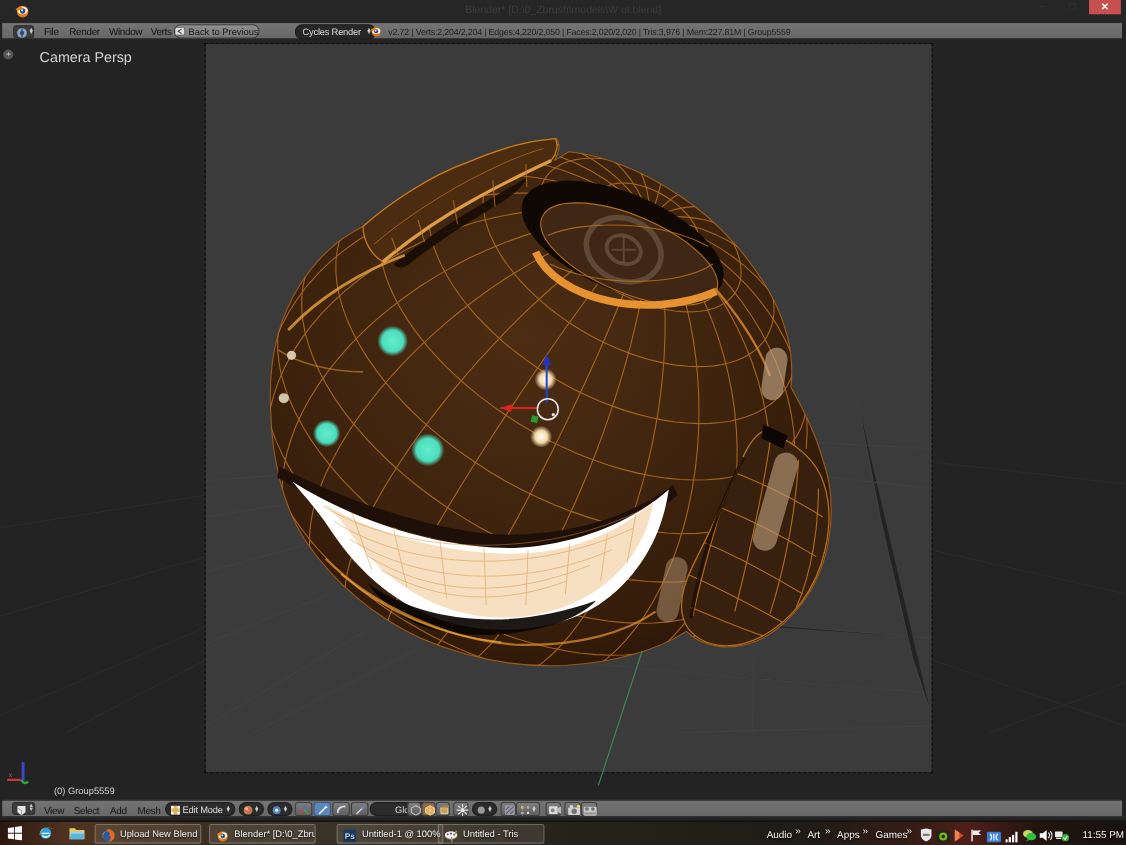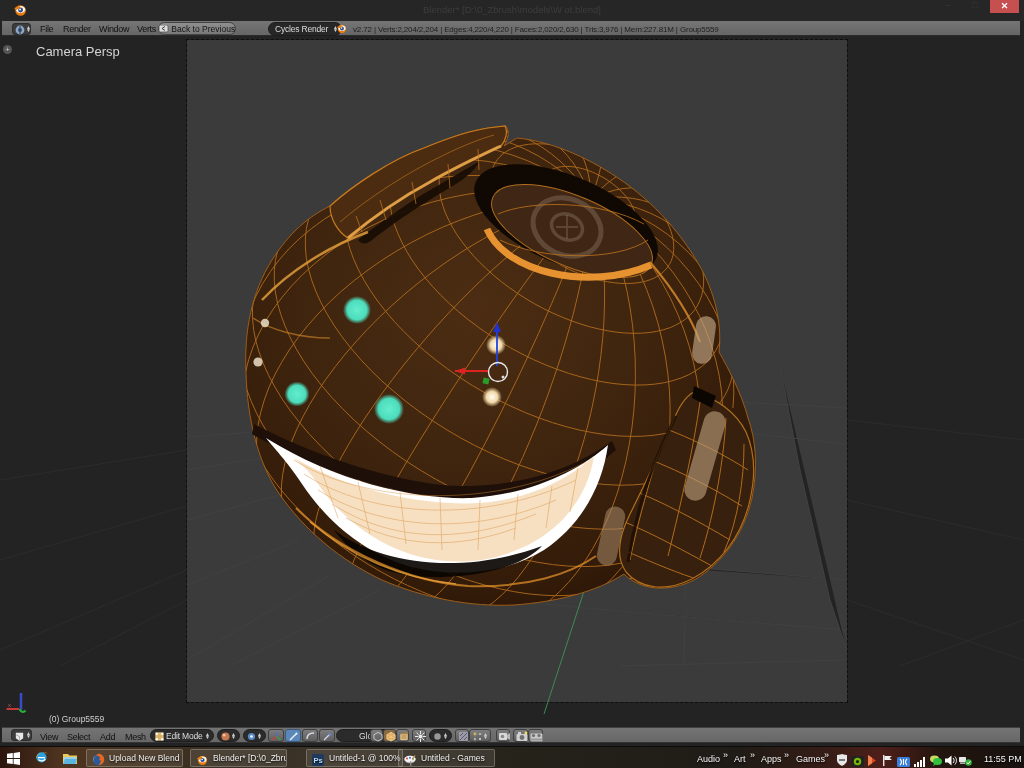--- a/index.html
+++ b/index.html
@@ -80,21 +80,21 @@
           <path d="M6 1.5 L3 3.5 L6 5.5" stroke="#444" fill="none"></path>
         </svg> Back to Previous</div>
  <div id="cyclesdd"><span style="margin-left:6px;font-size:8.5px;letter-spacing:-0.2px">Cycles Render</span><span class="abs" style="left:64px;top:2.5px;font-size:5px;line-height:3px;color:#ccc">▲<br>▼</span></div>
  <span class="abs" style="left:334px;top:2px"><svg width="11" height="11" viewBox="0 0 24 24">
           <circle cx="13" cy="13" r="9" fill="#e87d0d"></circle>
           <ellipse cx="13" cy="11.2" rx="8" ry="6" fill="#fff" opacity=".9"></ellipse>
           <circle cx="13" cy="12" r="4.2" fill="#2a4b8d"></circle>
           <circle cx="12.2" cy="11" r="1.6" fill="#fff"></circle>
           <path d="M2 9 L10 4 L13 8 L5 12 Z" fill="#e87d0d"></path>
         </svg></span>
- <span id="vertxt">v2.72 | Verts:2,204/2,204 | Edges:4,220/4,220 | Faces:2,020/2,630 | Tris:3,976 | Mem:227.81M | Group5559</span>
+ <span id="vertxt">v2.72 | Verts:2,204/2,204 | Edges:4,220/2,050 | Faces:2,020/2,020 | Tris:3,976 | Mem:227.81M | Group5559</span>
 </div>
 <div id="viewport">
  <div id="camframe"></div>
 
 <svg class="abs" style="left:0;top:0" width="1024" height="691" viewBox="0 0 1024 691">
         <g transform="translate(0,-36)">
  <g stroke="#4a4a4a" stroke-width="1" opacity="0.4">
   <path d="M187 437 L280 430"></path>
             <path d="M187 470 L300 452"></path>
   <path d="M187 520 L290 492"></path>
@@ -457,21 +457,21 @@
             <text x="1.5" y="9" font-size="7.5" fill="#bcd9f2" font-family="Liberation Sans,sans-serif" font-weight="bold">Ps</text>
           </svg></span><span class="lbl">Untitled-1 @ 100% (L...</span></div>
  <div class="tbtn" style="left:398px"><span class="ticon" style="top:4px"><svg width="13" height="12" viewBox="0 0 13 12">
             <ellipse cx="6" cy="5.5" rx="5.5" ry="3.4" fill="#e4e4e4" stroke="#9a9a9a" stroke-width="0.6"></ellipse>
             <ellipse cx="6" cy="4.8" rx="5.5" ry="3" fill="#f4f4f4"></ellipse>
             <circle cx="3" cy="4.5" r="1" fill="#d04040"></circle>
             <circle cx="6" cy="3.8" r="1" fill="#4060d0"></circle>
             <circle cx="9" cy="4.5" r="1" fill="#40a050"></circle>
             <path d="M10.5 1 L8 6 L9 6.5 L11.5 1.6Z" fill="#c09050"></path>
             <path d="M6 7 L6.4 12 L7.4 12 L7.2 7Z" fill="#9a9a9a"></path>
-          </svg></span><span class="lbl">Untitled - Games</span></div>
+          </svg></span><span class="lbl">Untitled - Tris</span></div>
  <span class="trtxt" style="left:697px">Audio</span>
       <span class="chev" style="left:723px">»</span>
  <span class="trtxt" style="left:734px">Art</span>
       <span class="chev" style="left:750px">»</span>
  <span class="trtxt" style="left:761px">Apps</span>
       <span class="chev" style="left:784px">»</span>
  <span class="trtxt" style="left:796px">Games</span>
       <span class="chev" style="left:824px">»</span>
  <span class="abs" style="left:837px;top:5px"><svg width="10" height="12" viewBox="0 0 10 12">
           <path d="M0 1 C3 1 4 0 5 0 C6 0 7 1 10 1 L10 6 C10 9 7 11 5 12 C3 11 0 9 0 6Z" fill="#e8e8e8"></path>

